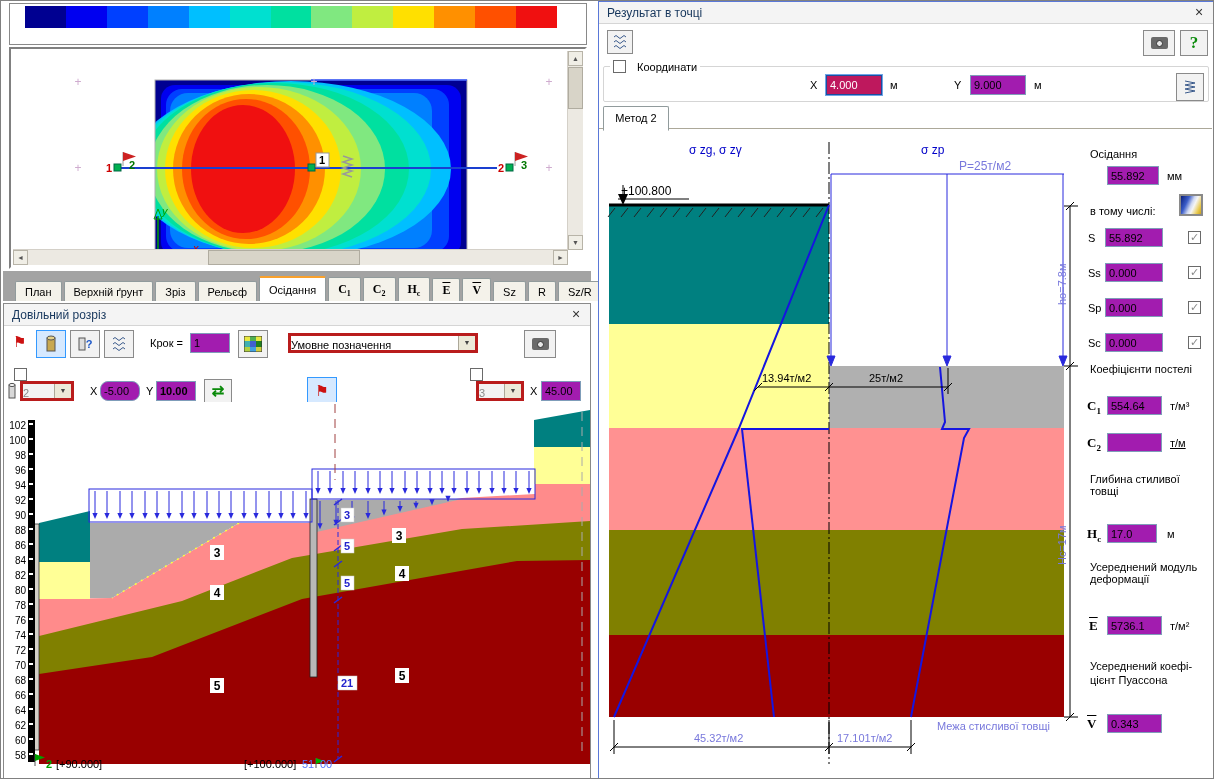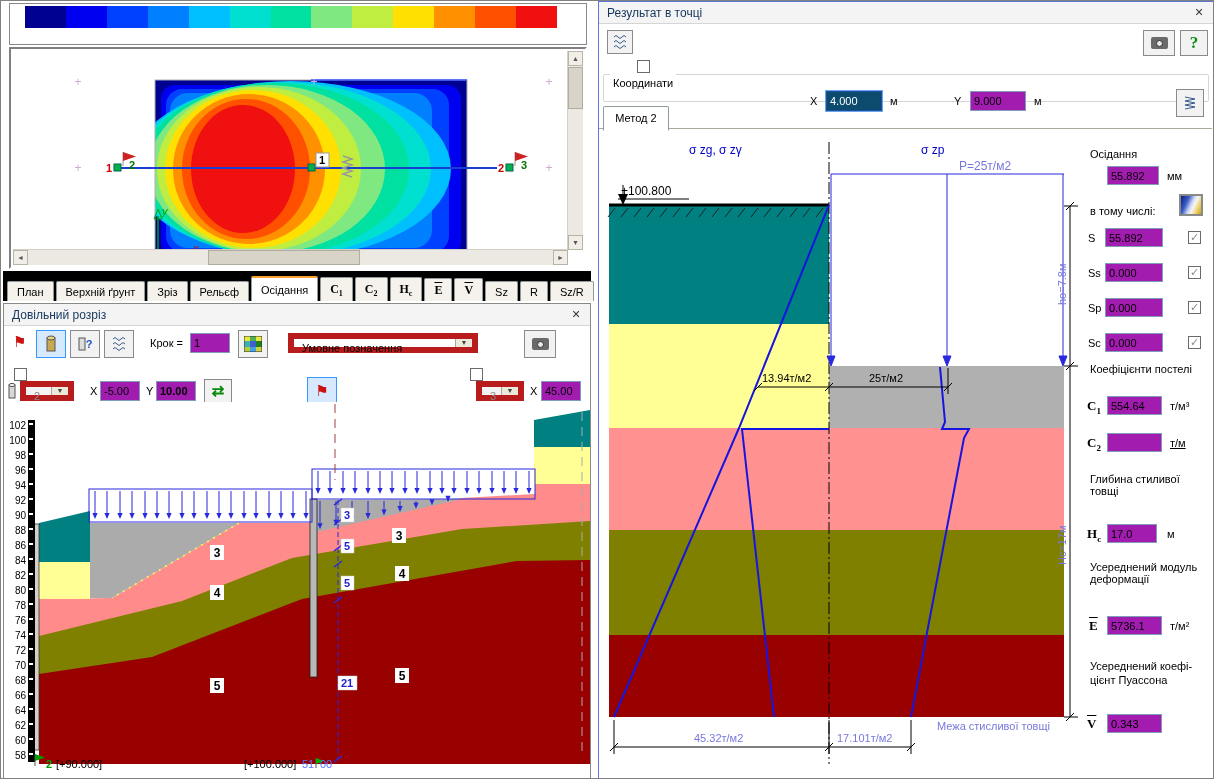--- a/index.html
+++ b/index.html
@@ -5,45 +5,45 @@
   html,body{margin:0;padding:0;background:#fff;font-family:"Liberation Sans",sans-serif;}
   #screen{position:relative;width:1214px;height:779px;background:#fff;border:1px solid #808080;box-sizing:border-box;overflow:hidden;font-size:11px;color:#000;}
   .abs{position:absolute;}
   .panelborder{border:1px solid #898989;box-sizing:border-box;background:#fff;}
   .sunken{border-top:2px solid #808080;border-left:2px solid #808080;border-right:2px solid #fff;border-bottom:2px solid #fff;box-sizing:border-box;background:#fff;}
   .titlebar{height:22px;background:#f4f4f4;border-bottom:1px solid #d5d5d5;color:#16365c;font-size:12px;line-height:22px;padding-left:8px;box-sizing:border-box;}
   .closex{position:absolute;right:6px;top:0;width:16px;height:22px;line-height:20px;text-align:center;color:#333;font-size:14px;cursor:default;}
   .btn{position:absolute;border:1px solid #8a8a8a;background:#f2f2f2;box-sizing:border-box;display:flex;align-items:center;justify-content:center;}
   .btn.sel{border:1px solid #3399ff;background:#d6e9ff;}
   .inp{position:absolute;border:1px solid #7f9db9;background:#a21caf;font-family:"Liberation Sans",sans-serif;font-size:11px;padding:1px 3px;box-sizing:border-box;}
-  .combo{position:absolute;border:6px solid #b91c1c;background:#fff;box-sizing:border-box;font-size:11px;line-height:18px;padding-left:8px;}
+  .combo{position:absolute;border:3px solid #b91c1c;background:#fff;box-sizing:border-box;font-size:11px;line-height:18px;padding-left:0;}
   .combo .arrowbox{position:absolute;right:0;top:0;bottom:0;width:16px;background:#ece9d8;border-left:1px solid #aca899;display:flex;align-items:center;justify-content:center;font-size:7px;color:#444;}
   .combo.dis{background:#f3f3f3;color:#8a8a8a;}
   .cb{position:absolute;width:13px;height:13px;border:1px solid #6a6a6a;background:#fff;box-sizing:border-box;text-align:center;line-height:11px;font-size:11px;color:#8a8a8a;}
   .lbl{position:absolute;white-space:nowrap;}
   .mathlbl{font-family:"Liberation Serif",serif;font-weight:bold;font-size:13px;}
   .ov{text-decoration:overline;}
-  .tabbar{display:flex;align-items:flex-end;height:100%;background:#000000;padding-left:4px;box-sizing:border-box;}
+  .tabbar{display:flex;align-items:flex-end;height:100%;background:#a3a3a3;padding-left:12px;box-sizing:border-box;}
   .tab{border:1px solid #919b9c;border-bottom:none;background:#f4f2ea;padding:4px 9px 3px 9px;margin-right:2px;border-radius:2px 2px 0 0;font-size:11px;white-space:nowrap;}
   .tab.active{background:#fff;position:relative;padding-top:6px;padding-bottom:5px;border-top:2px solid #f9a12d;}
   .tab sub{font-size:8px;}
   .legendrow{display:flex;height:22px;margin:2px 29px 0 15px;}
   .legendrow div{flex:1;}
   .legendlabels{display:flex;margin-top:1px;}
   .legendlabels div{flex:1;text-align:center;font-size:11px;font-family:"DejaVu Serif","Liberation Serif",serif;}
   .vscroll{position:absolute;top:2px;right:2px;bottom:17px;width:15px;background:#ece9e2;border-left:1px solid #d4d0c8;}
   .hscroll{position:absolute;left:2px;right:17px;bottom:2px;height:15px;background:#ece9e2;border-top:1px solid #d4d0c8;}
   .sbtn{position:absolute;width:15px;height:15px;background:#f0eee6;border:1px solid #b8b4a8;box-sizing:border-box;font-size:7px;color:#555;display:flex;align-items:center;justify-content:center;}
   .thumb{position:absolute;background:#d8d4c8;border:1px solid #b0aca0;}
   .camicon{width:17px;height:12px;background:#6a6a6a;border-radius:2px;position:relative;}
   .camicon::after{content:"";position:absolute;left:5px;top:2.5px;width:7px;height:7px;border-radius:50%;background:#e8e8e8;border:1px solid #333;box-sizing:border-box;}
   .gradicon{width:20px;height:18px;border:1px solid #888;background:linear-gradient(115deg,#0a1f7a 0%,#3a5cc8 30%,#cfd8f2 50%,#f5f5f5 62%,#e8c84a 85%,#c8a020 100%);}
   .helpbtn{color:#0a8a0a;font-family:"Liberation Serif",serif;font-weight:bold;font-size:17px;}
   fieldset{border:1px solid #d5d5d5;border-radius:2px;margin:0;padding:0;}
-  legend{font-size:11px;margin-left:6px;padding:0 3px;display:flex;align-items:center;gap:4px;flex-direction:column;}
+  legend{font-size:11px;margin-left:6px;padding:0 3px;display:flex;align-items:center;gap:11px;}
   .flagchar{color:#cc1111;font-size:15px;line-height:1;}
   svg text{font-family:"Liberation Sans",sans-serif;}
 </style>
 </head>
 <body>
 
 <div id="screen">
 
   <div class="abs panelborder" style="left:8px;top:2px;width:578px;height:42px;">
     <div class="legendrow">
@@ -217,21 +217,21 @@
       <div class="cb" style="left:10px;top:4px;"></div>
       <svg class="abs" style="left:3px;top:18px;" width="10" height="18" viewBox="0 0 10 18">
         <rect x="2" y="3" width="6" height="13" fill="#d8d8d8" stroke="#555"></rect>
         <ellipse cx="5" cy="3" rx="3" ry="1.6" fill="#f0f0f0" stroke="#555"></ellipse>
       </svg>
       <div class="combo dis" style="left:16px;top:17px;width:54px;height:20px;">
         <span>2</span>
         <span class="arrowbox">▼</span>
       </div>
       <span class="lbl" style="left:86px;top:21px;">X</span>
-      <input class="inp" style="left: 96px; top: 17px; width: 40px; height: 20px;" value="-5.00">
+      <input class="inp" style="left: 96px; top: 17px; width: 40px; height: 20px; border-radius: 8px;" value="-5.00">
       <span class="lbl" style="left:142px;top:21px;">Y</span>
       <input class="inp" style="left: 152px; top: 17px; width: 40px; height: 20px; font-weight: bold;" value="10.00">
       <div class="btn" style="left:200px;top:15px;width:28px;height:24px;color:#0a8a0a;font-size:15px;font-weight:bold;">
         <span>⇄</span>
       </div>
       <div class="btn sel" style="left:303px;top:13px;width:30px;height:26px;">
         <span class="flagchar">⚑</span>
       </div>
       <div class="cb" style="left:466px;top:4px;"></div>
       <div class="combo dis" style="left:472px;top:17px;width:48px;height:20px;">
@@ -481,21 +481,21 @@
         <span>?</span>
       </div>
     </div>
 
     <fieldset class="abs" style="left:4px;top:58px;width:604px;height:40px;">
       <legend>
         <span class="cb" style="position:relative;display:inline-block;"></span>
         <span>Координати</span>
       </legend>
       <span class="lbl" style="left:206px;top:6px;">X</span>
-      <input class="inp" style="left: 222px; top: 2px; width: 56px; height: 20px; background: #0c4a6e; color: rgb(255, 255, 255); border: 1px solid rgb(27, 79, 160); outline: rgb(110, 164, 232) solid 1px;" value="4.000">
+      <input class="inp" style="left: 222px; top: 2px; width: 56px; height: 20px; background: #be185d; color: rgb(255, 255, 255); border: 1px solid rgb(27, 79, 160); outline: rgb(110, 164, 232) solid 1px;" value="4.000">
       <span class="lbl" style="left:286px;top:6px;">м</span>
       <span class="lbl" style="left:350px;top:6px;">Y</span>
       <input class="inp" style="left: 366px; top: 2px; width: 56px; height: 20px;" value="9.000">
       <span class="lbl" style="left:430px;top:6px;">м</span>
       <div class="btn" style="left:572px;top:0px;width:28px;height:28px;">
         <svg width="16" height="16" viewBox="0 0 16 16">
           <path d="M3 2 l10 2 l-10 2 l10 2 l-10 2 l10 2 l-10 2" fill="none" stroke="#3a5a8c"></path>
         </svg>
       </div>
     </fieldset>

